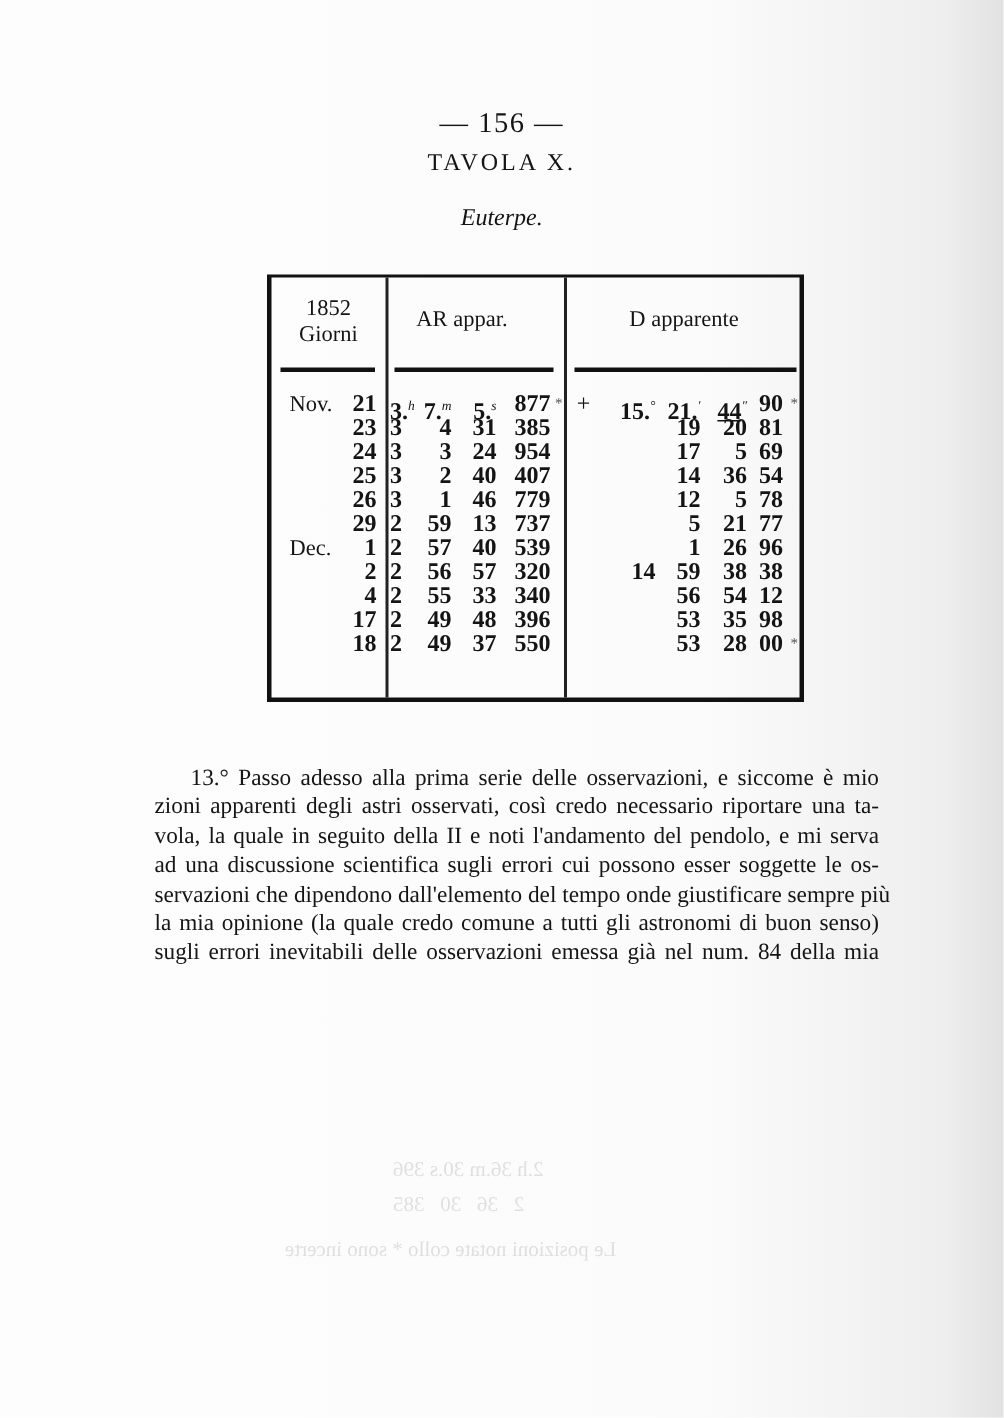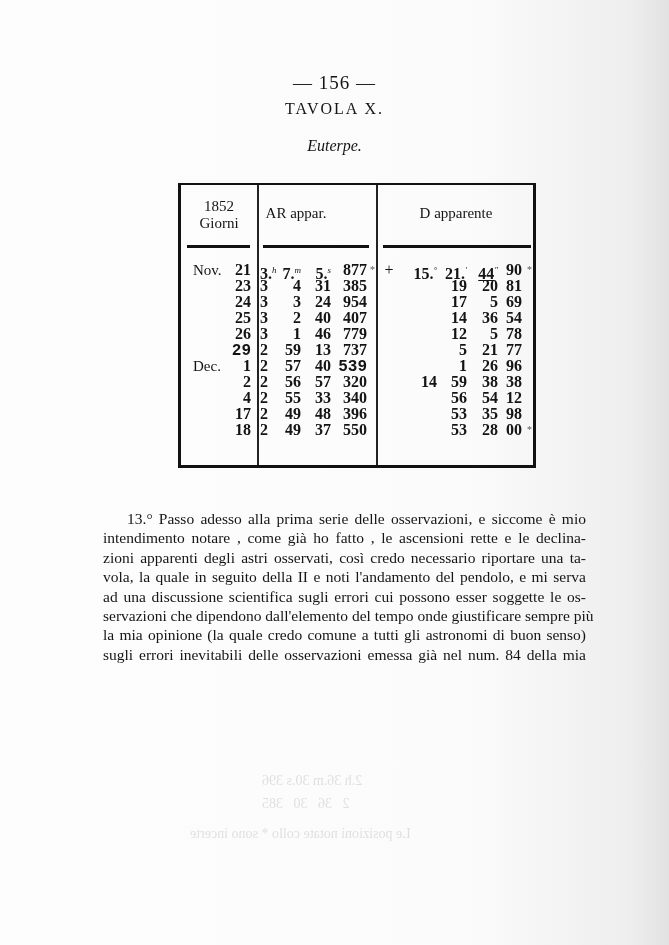--- a/index.html
+++ b/index.html
@@ -80,21 +80,21 @@
   <div class="vline" style="left:195px;"></div>
 
   <div class="hrule" style="left:6px; width:63px;"></div>
   <div class="hrule" style="left:82px; width:106px;"></div>
   <div class="hrule" style="left:202px; width:148px;"></div>
 
   <div class="hdr" style="left:0; width:76px; top:13px;">
     <div>1852</div>
     <div>Giorni</div>
   </div>
-  <div class="hdr" style="left:65px; width:100px; top:20px;">AR appar.</div>
+  <div class="hdr" style="left:77px; width:100px; top:20px;">AR appar.</div>
   <div class="hdr" style="left:195px; width:160px; top:20px;">D apparente</div>
 
   <div class="rows" id="rows">
       <div class="row">
         <span class="month"><span style="position: static;">Nov.</span></span>
         <span class="day"><span style="position: static;">21</span></span>
         <span class="ar-h"><span style="position: static;">3.</span><sup class="u" style="position: static;">h</sup></span>
         <span class="ar-m"><span style="position: static;">7.</span><sup class="u" style="position: static;">m</sup></span>
         <span class="ar-s"><span style="position: static;">5.</span><sup class="u" style="position: static;">s</sup></span>
         <span class="ar-f"><span style="position: static;">877</span></span>
@@ -161,40 +161,40 @@
         <span class="ast-l"><span style="position: static;"></span></span>
         <span class="sign"><span style="position: static;"></span></span>
         <span class="d-deg"><span style="position: static;"></span></span>
         <span class="d-min"><span style="position: static;">12</span></span>
         <span class="d-sec"><span style="position: static;">5</span></span>
         <span class="d-frac"><span style="position: static;">78</span></span>
         <span class="ast-r"><span style="position: static;"></span></span>
       </div>
       <div class="row">
         <span class="month"><span style="position: static;"></span></span>
-        <span class="day"><span style="position: static; font-family: Liberation Mono, monospace;">29</span></span>
+        <span class="day"><span style="position: static;">29</span></span>
         <span class="ar-h"><span style="position: static;">2</span></span>
         <span class="ar-m"><span style="position: static;">59</span></span>
         <span class="ar-s"><span style="position: static;">13</span></span>
         <span class="ar-f"><span style="position: static;">737</span></span>
         <span class="ast-l"><span style="position: static;"></span></span>
         <span class="sign"><span style="position: static;"></span></span>
         <span class="d-deg"><span style="position: static;"></span></span>
         <span class="d-min"><span style="position: static;">5</span></span>
         <span class="d-sec"><span style="position: static;">21</span></span>
         <span class="d-frac"><span style="position: static;">77</span></span>
         <span class="ast-r"><span style="position: static;"></span></span>
       </div>
       <div class="row">
         <span class="month"><span style="position: static;">Dec.</span></span>
         <span class="day"><span style="position: static;">1</span></span>
         <span class="ar-h"><span style="position: static;">2</span></span>
         <span class="ar-m"><span style="position: static;">57</span></span>
         <span class="ar-s"><span style="position: static;">40</span></span>
-        <span class="ar-f"><span style="position: static; font-family: Liberation Mono, monospace;">539</span></span>
+        <span class="ar-f"><span style="position: static;">539</span></span>
         <span class="ast-l"><span style="position: static;"></span></span>
         <span class="sign"><span style="position: static;"></span></span>
         <span class="d-deg"><span style="position: static;"></span></span>
         <span class="d-min"><span style="position: static;">1</span></span>
         <span class="d-sec"><span style="position: static;">26</span></span>
         <span class="d-frac"><span style="position: static;">96</span></span>
         <span class="ast-r"><span style="position: static;"></span></span>
       </div>
       <div class="row">
         <span class="month"><span style="position: static;"></span></span>
@@ -254,20 +254,19 @@
         <span class="d-min"><span style="position: static;">53</span></span>
         <span class="d-sec"><span style="position: static;">28</span></span>
         <span class="d-frac"><span style="position: static;">00</span></span>
         <span class="ast-r"><span style="position: static;">*</span></span>
       </div>
     </div>
 </div>
 
 <div class="para" id="para">
     <span class="line indent">13.° Passo adesso alla prima serie delle osservazioni, e siccome è mio</span>
-    <span class="line">intendimento notare , come già ho fatto , le ascensioni rette e le declina-</span>
     <span class="line">zioni apparenti degli astri osservati, così credo necessario riportare una ta-</span>
     <span class="line">vola, la quale in seguito della II e noti l'andamento del pendolo, e mi serva</span>
     <span class="line">ad una discussione scientifica sugli errori cui possono esser soggette le os-</span>
     <span class="line">servazioni che dipendono dall'elemento del tempo onde giustificare sempre più</span>
     <span class="line">la mia opinione (la quale credo comune a tutti gli astronomi di buon senso)</span>
     <span class="line">sugli errori inevitabili delle osservazioni emessa già nel num. 84 della mia</span>
   </div>
 
 </body></html>

